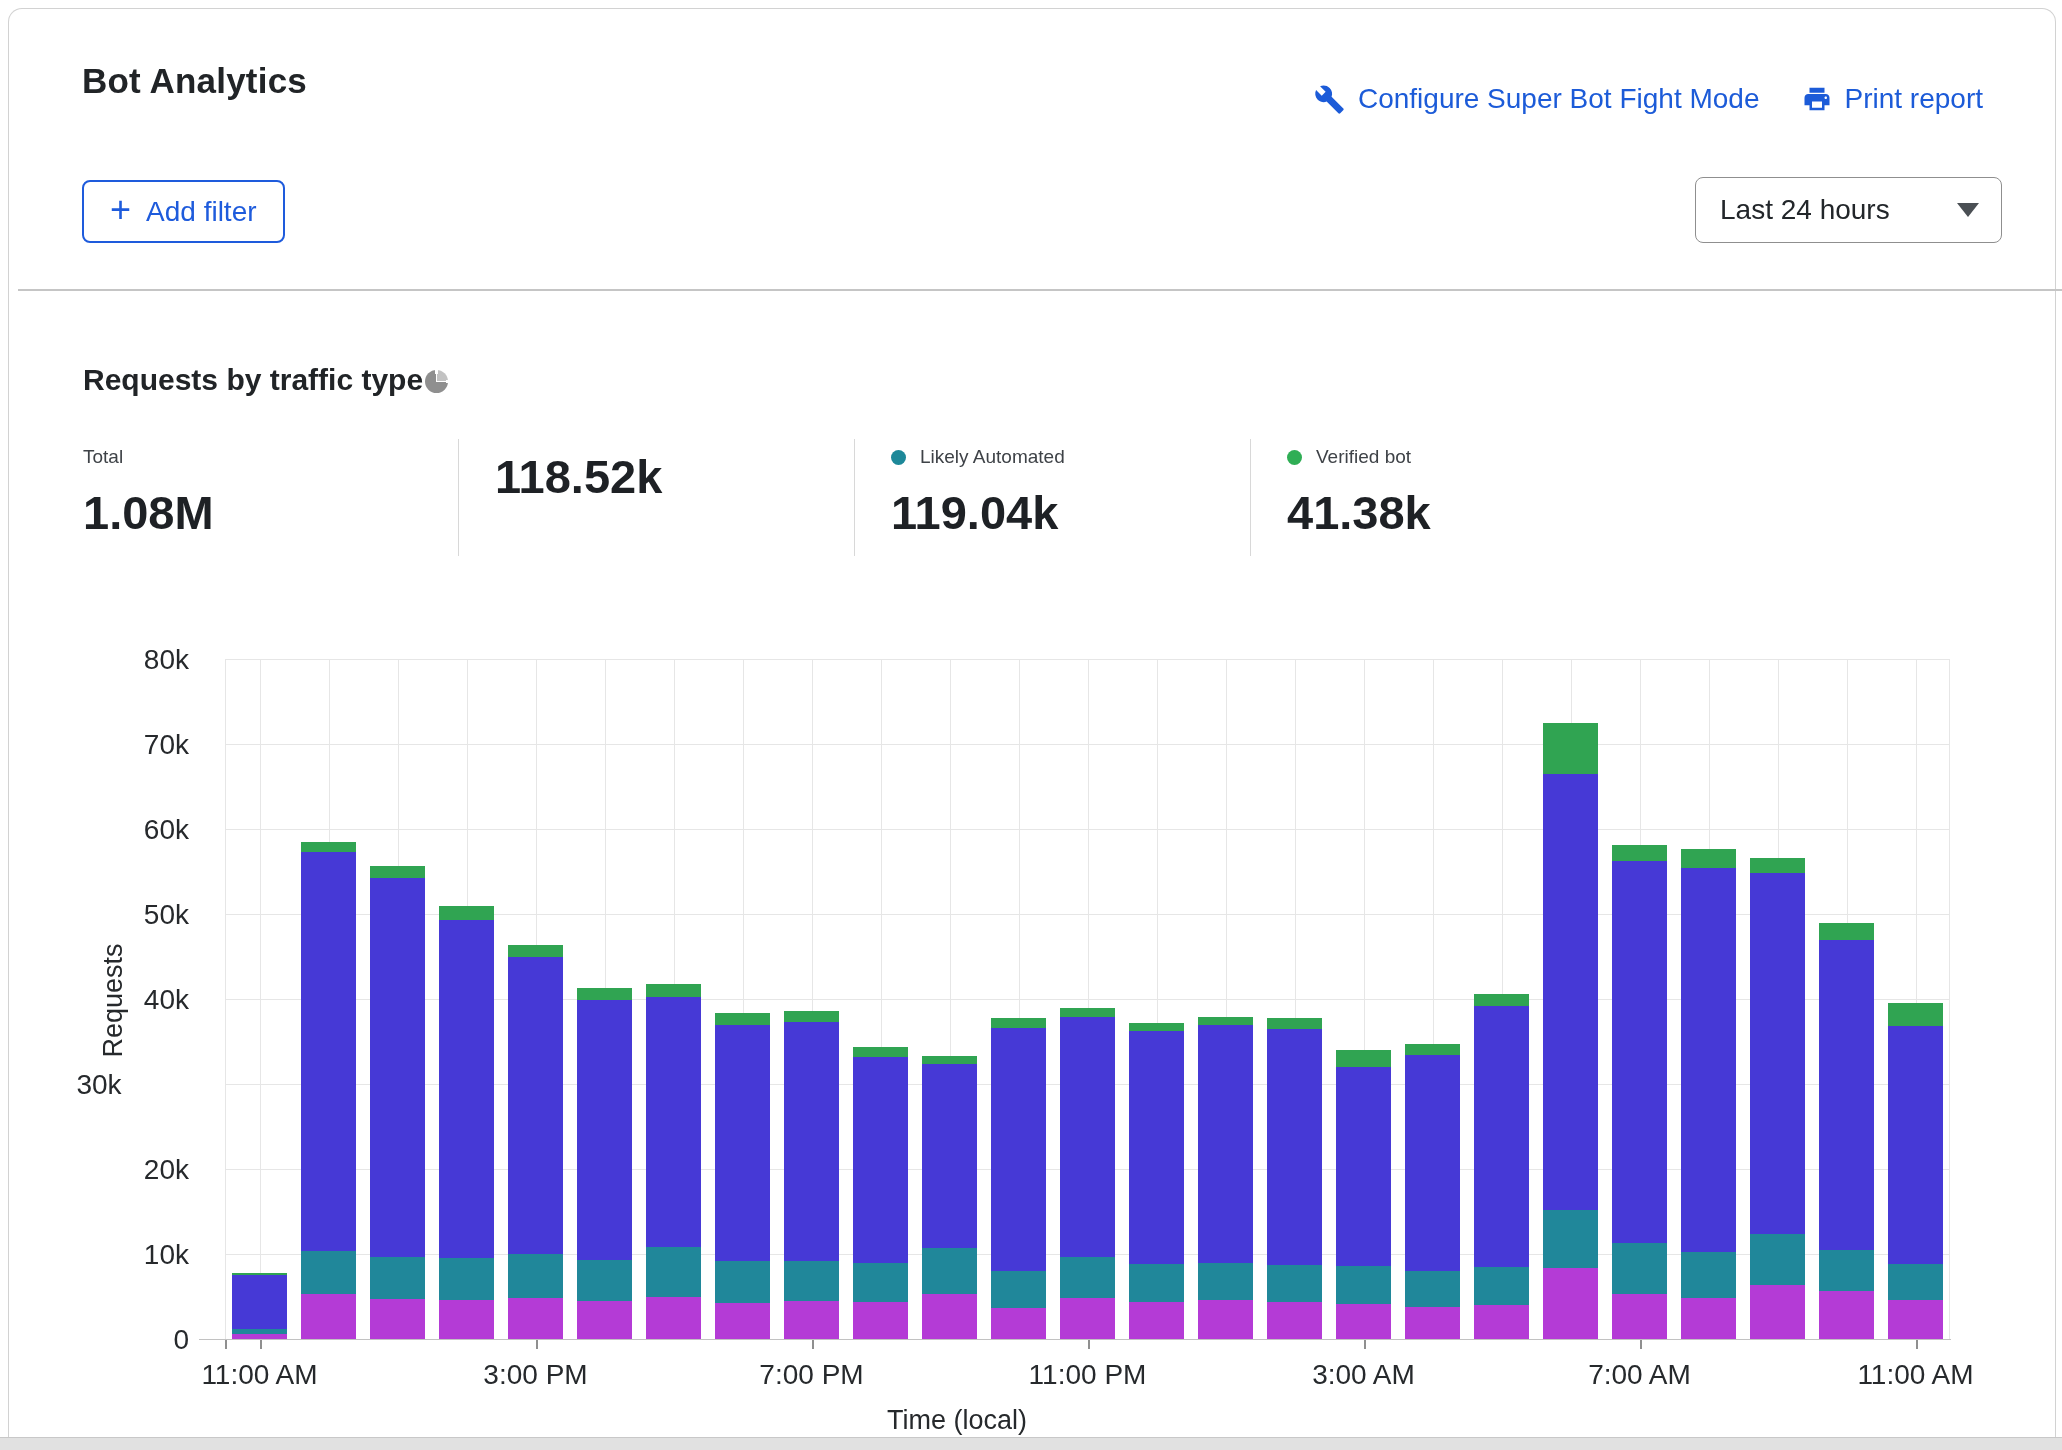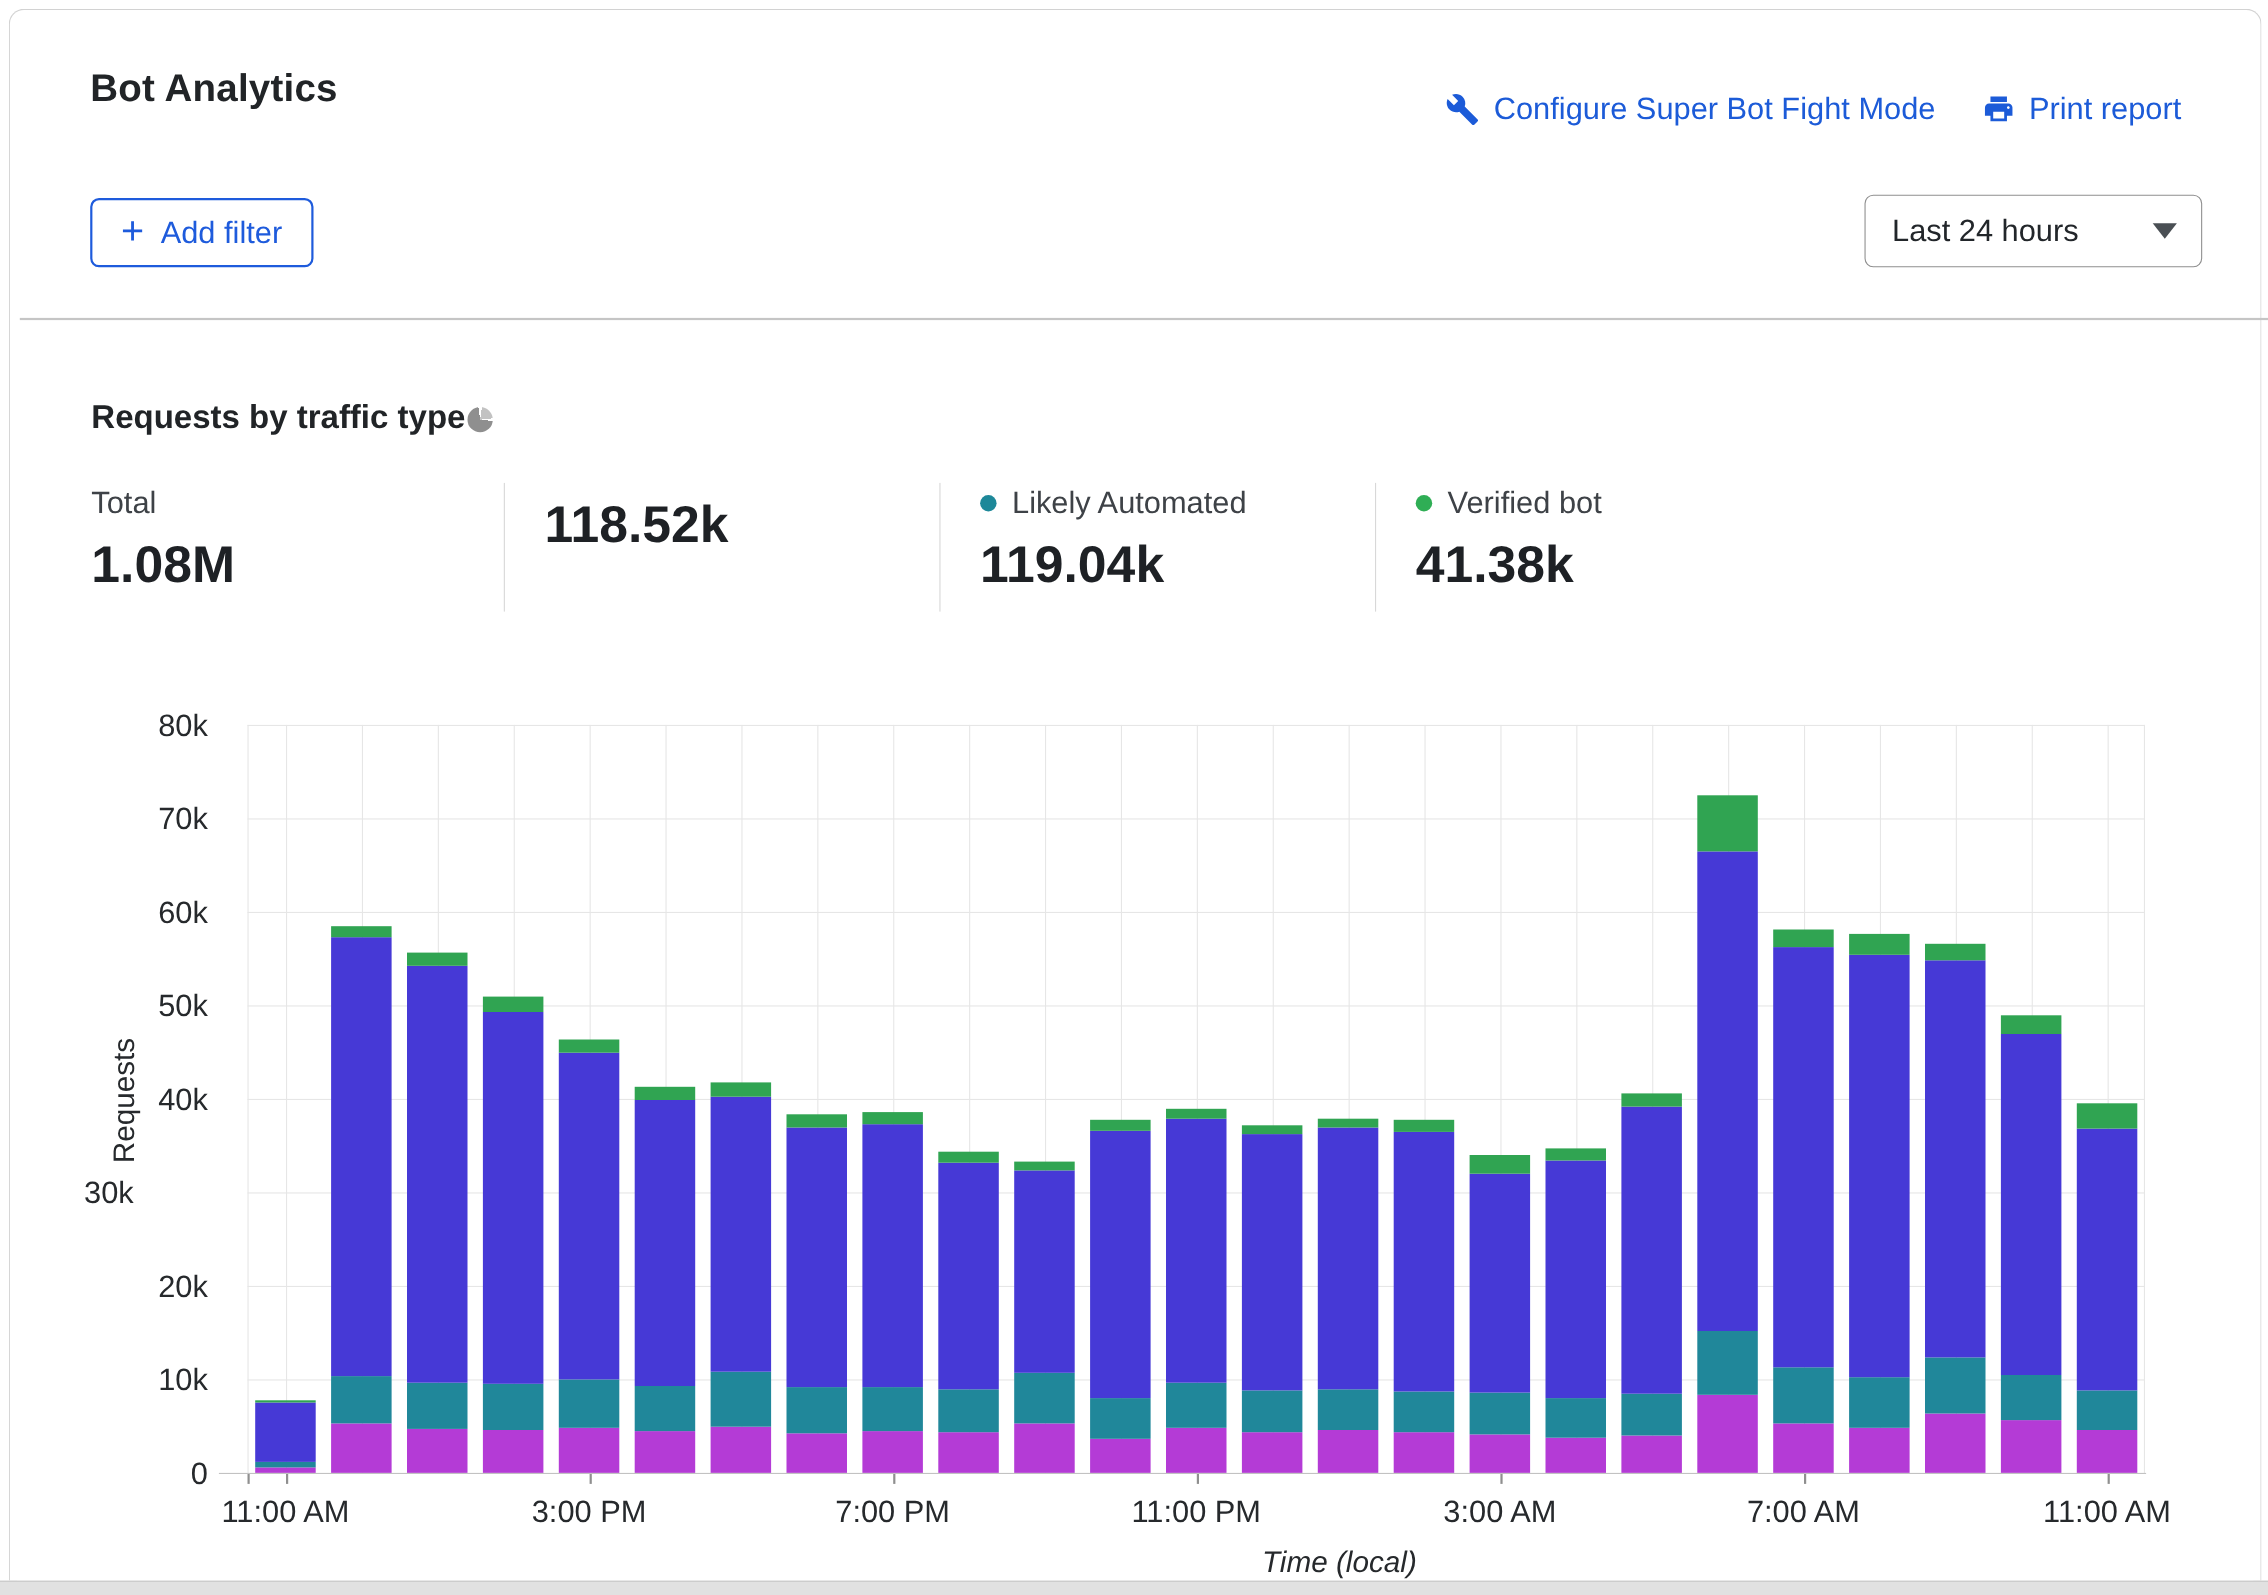--- a/index.html
+++ b/index.html
@@ -60,40 +60,40 @@
                                #8f8f8f 96deg 352deg, #ffffff 352deg 360deg);
   }
   .stats {
     position:absolute; left:74px; top:430px; width:1916px;
     display:grid; grid-template-columns:375px 396px 396px 396px 1fr;
   }
   .stat { padding-left:36px; border-left:1px solid #d8d8d8; padding-bottom:16px; }
   .stat:first-child { padding-left:0; border-left:none; }
   .stat-label-row { display:flex; align-items:center; gap:14px; height:36px; }
   .stat-dot { width:15px; height:15px; border-radius:50%; flex:none; }
-  .stat-label { font-size:28px; color:#3e4247; white-space:nowrap; }
+  .stat-label { font-size:19px; color:#3e4247; white-space:nowrap; }
   .stat-value { margin-top:10px; font-size:47px; font-weight:700; color:#1e2125; }
   
   .chart { position:absolute; left:0; top:650px; width:2062px; height:788px; }
   .ylab {
     position:absolute; left:0; width:180px; text-align:right;
     font-size:28px; color:#26292c; height:34px; line-height:34px;
   }
   .ylabel-rot {
     position:absolute; left:4px; top:326px; width:200px; text-align:center;
     font-size:27px; color:#26292c; transform:rotate(-90deg);
   }
   .plot { position:absolute; left:216px; top:0; width:1725px; height:680px; }
   .hgrid { position:absolute; left:0; width:1725px; height:1px; background:#e6e6e6; }
   .vgrid { position:absolute; top:0; width:1px; height:680px; background:#e6e6e6; }
   .axis-line { position:absolute; left:190px; top:680px; width:1752px; height:1px; background:#c2c2c2; }
   .bar-seg { position:absolute; width:55px; }
   .xtick { position:absolute; top:681px; width:2px; height:9px; background:#8f8f8f; }
   .xlab { position:absolute; top:700px; width:220px; text-align:center; font-size:28px; color:#26292c; white-space:nowrap; }
-  .xlabel { position:absolute; top:746px; left:878px; width:401px; text-align:right; font-size:27px; color:#26292c;font-style:italic; }
+  .xlabel { position:absolute; top:746px; left:878px; width:401px; text-align:left; font-size:27px; color:#26292c; }
 </style>
 </head>
 <body>
 
 <div class="page">
   <div class="card">
 
     <div class="page-title">Bot Analytics</div>
 
     <div class="header-links">

